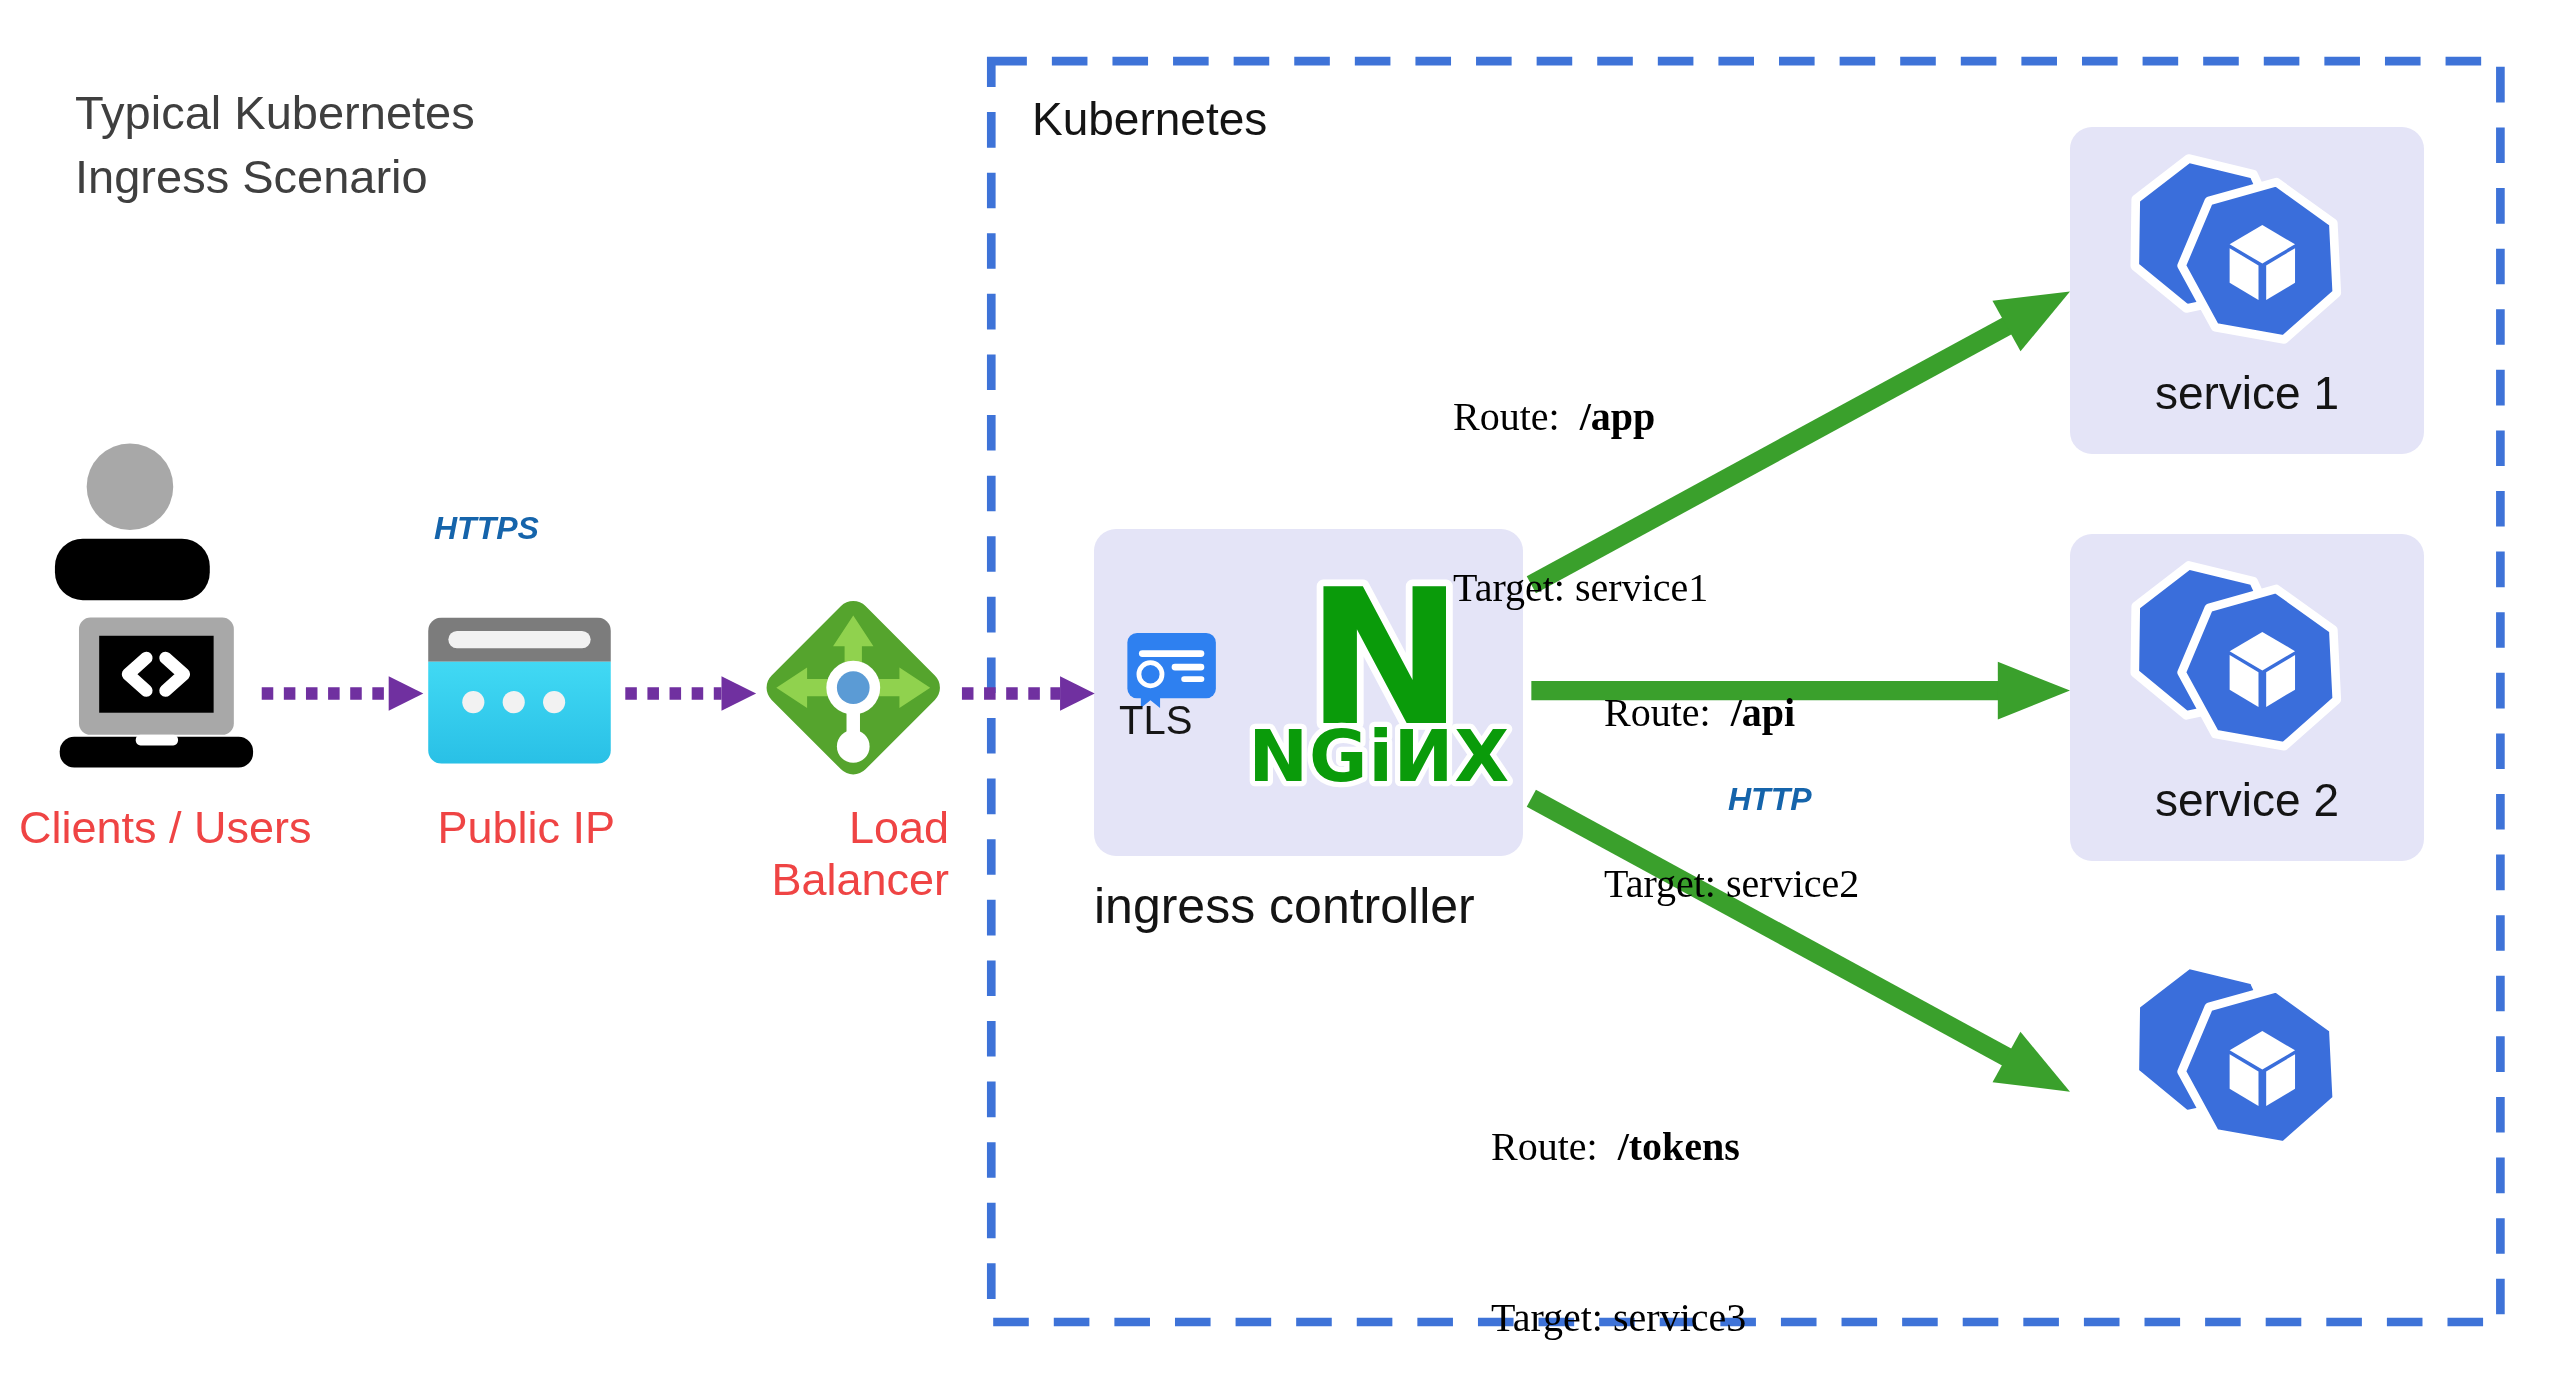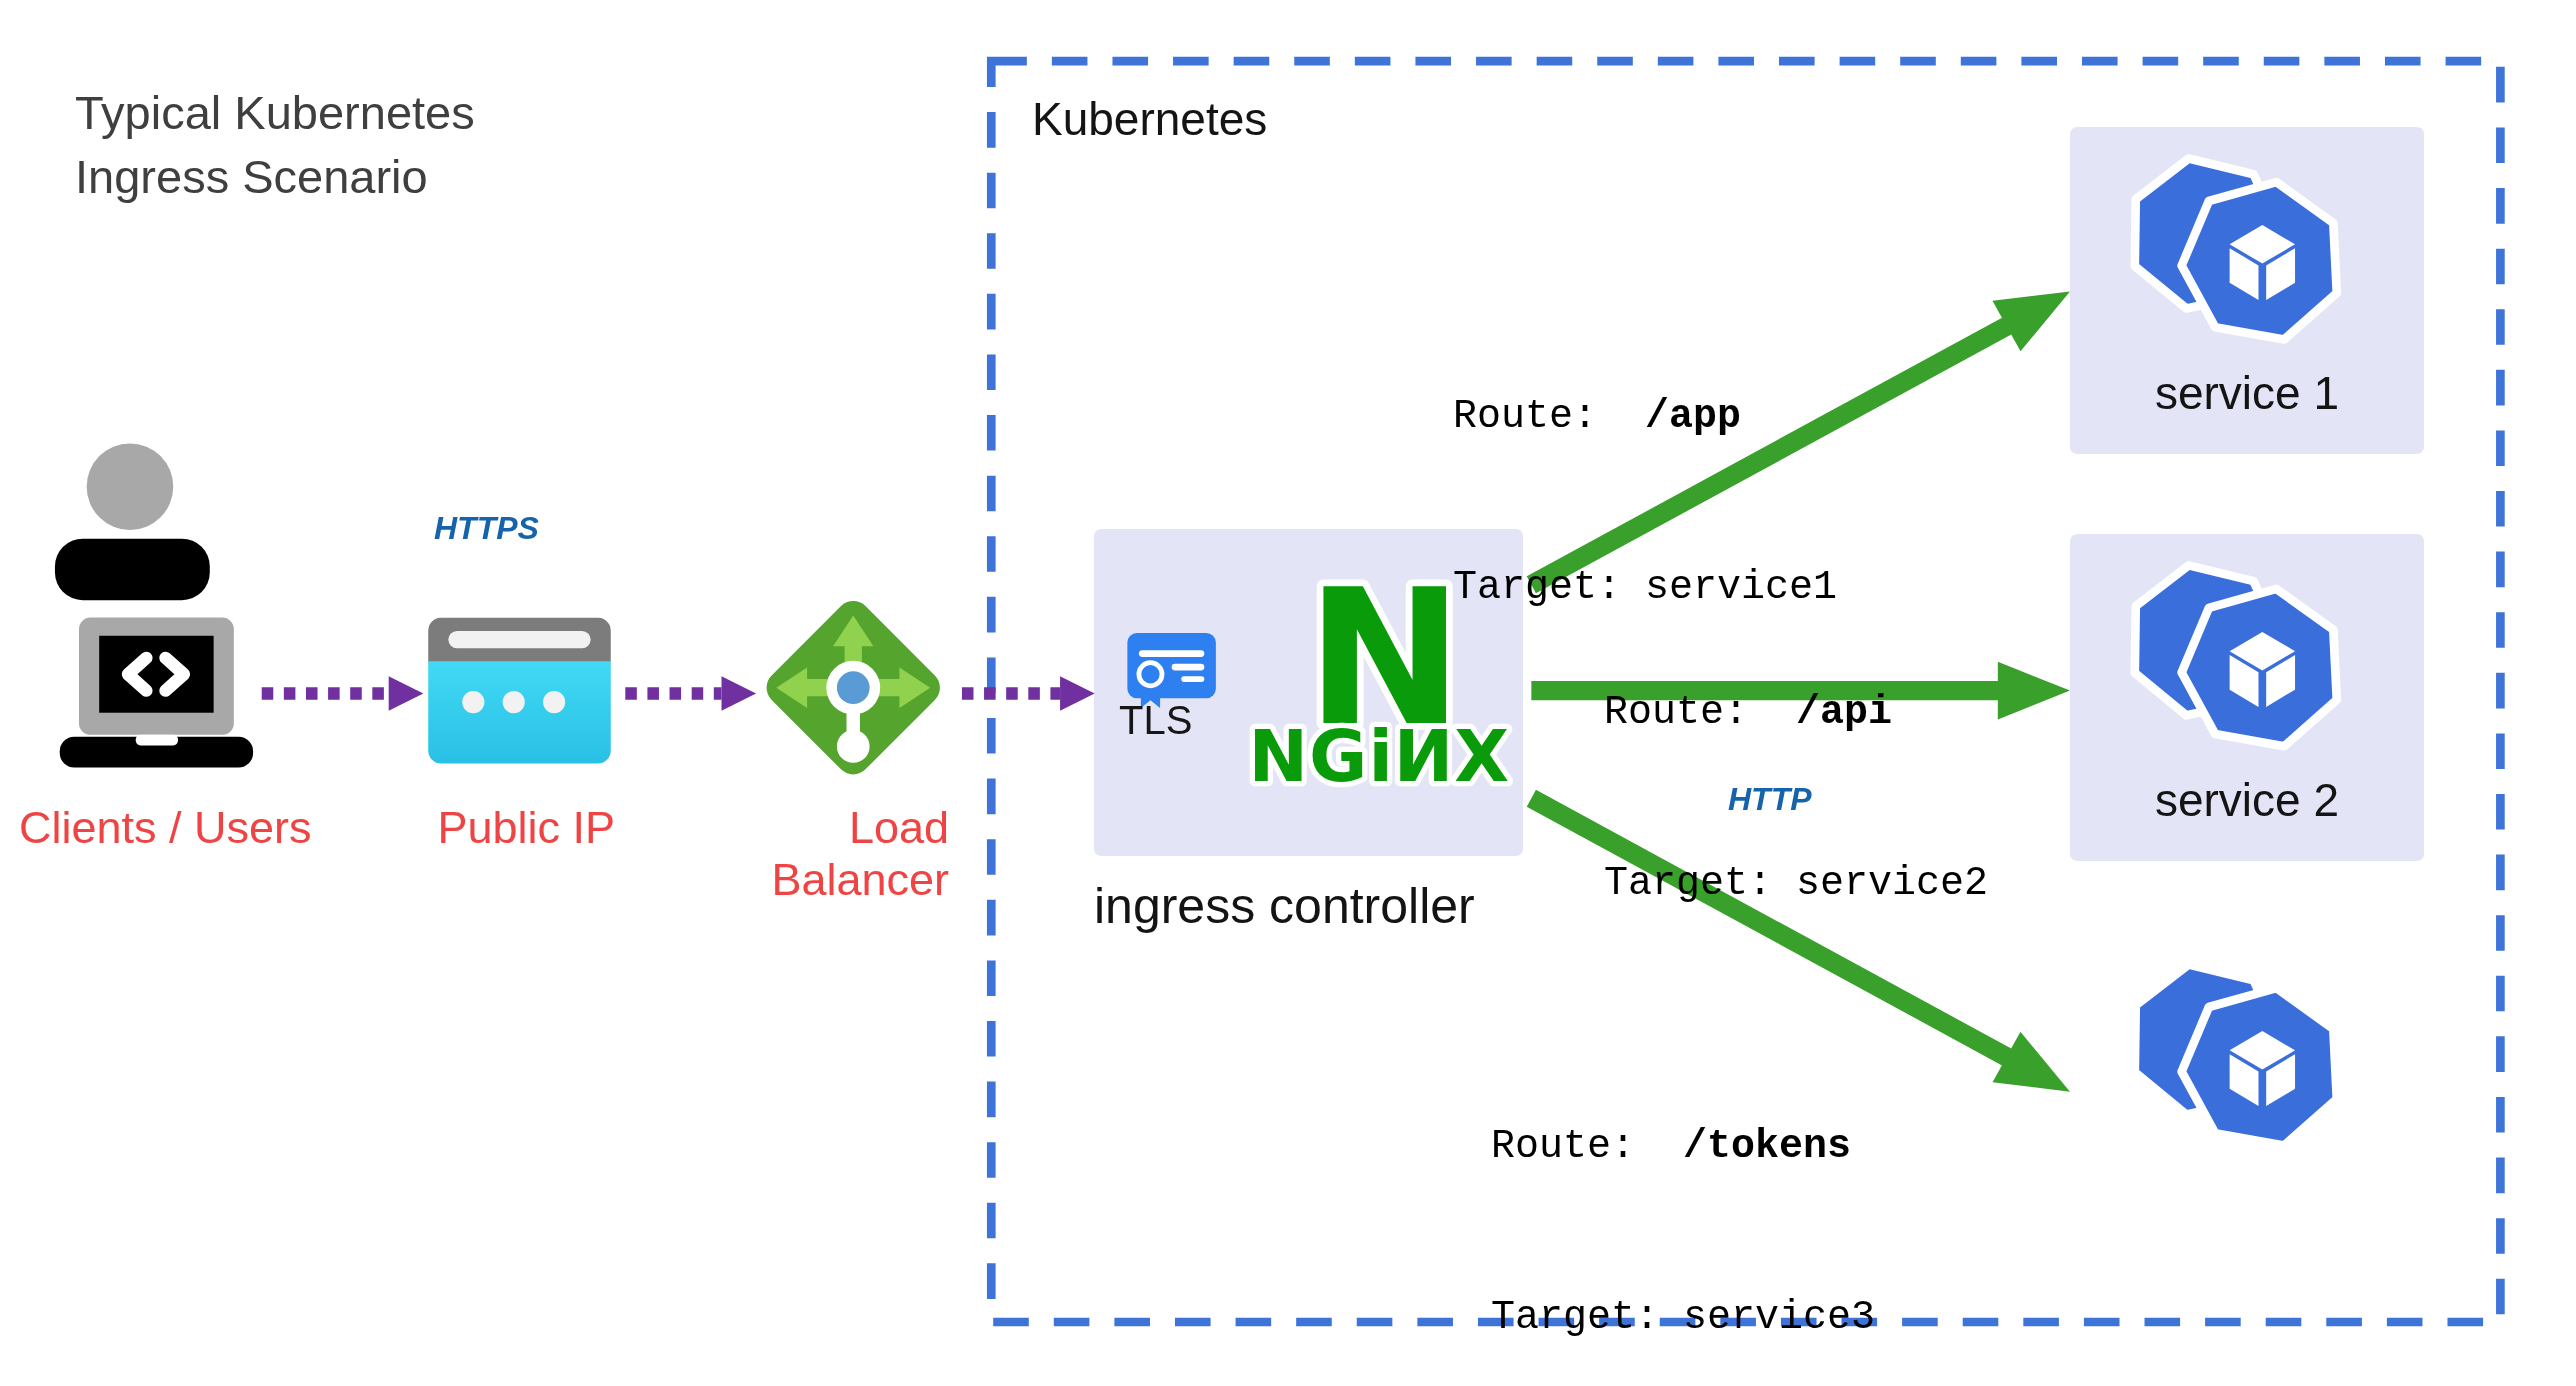--- a/index.html
+++ b/index.html
@@ -1,29 +1,29 @@
 <!DOCTYPE html>
 <html style="--title-gray: #3f3f3f; --protocol-blue: #1564ab; --purple-arrow: #7030a0; --green-arrow: #3aa02c; --nginx-green: #0a9b0a; --k8s-blue: #3a6edb; --cluster-border-blue: #3e73d8; --box-lavender: #e4e4f7; --public-ip-cyan: #35d0ee; --public-ip-gray: #7c7c7c; --lb-green: #55a42d; --lb-light-green: #90d24e; --lb-dot-blue: #5b9bd5; --tls-blue: #2e80f0; --person-gray: #a8a8a8;"><head>
 <meta charset="utf-8">
 <style>
   html,body{margin:0;padding:0;background:#fff}
   .canvas{position:relative;width:2576px;height:1386px;background:#fff;
           font-family:"Liberation Sans",sans-serif;overflow:hidden}
   .abs{position:absolute}
   .title{left:75px;top:81px;font-size:47px;line-height:64px;color:var(--title-gray)}
   .k8s-label{left:1032px;top:92px;font-size:46px;color:#141414}
-  .box{position:absolute;background:var(--box-lavender);border-radius:7px}
+  .box{position:absolute;background:var(--box-lavender);border-radius:22px}
   .ingress-box{left:1094px;top:529px;width:429px;height:327px}
   .service-box{left:2070px;width:354px;height:327px}
   .s1{top:127px}.s2{top:534px}.s3{top:933px}
   .svc-label{position:absolute;left:0;right:0;top:239px;text-align:center;font-size:46px;color:#141414}
   .node-label{font-size:45px;line-height:52px;color:#ef4444}
   .center{text-align:right}
   .protocol{font-size:32px;font-style:italic;font-weight:bold;color:var(--protocol-blue)}
-  .route-group{font-family:Liberation Mono, monospace;
+  .route-group{font-family:Liberation Serif, serif;
                font-size:40px;line-height:57px;color:#000;white-space:pre}
   .route-group b{font-weight:bold}
   .ingress-label{left:1094px;top:877px;font-size:50px;color:#141414}
   .tls-label{left:1119px;top:698px;font-size:40px;color:#161616}
   svg.layer{position:absolute;left:0;top:0}
 </style>
 </head>
 <body>
 
 <div class="canvas">

